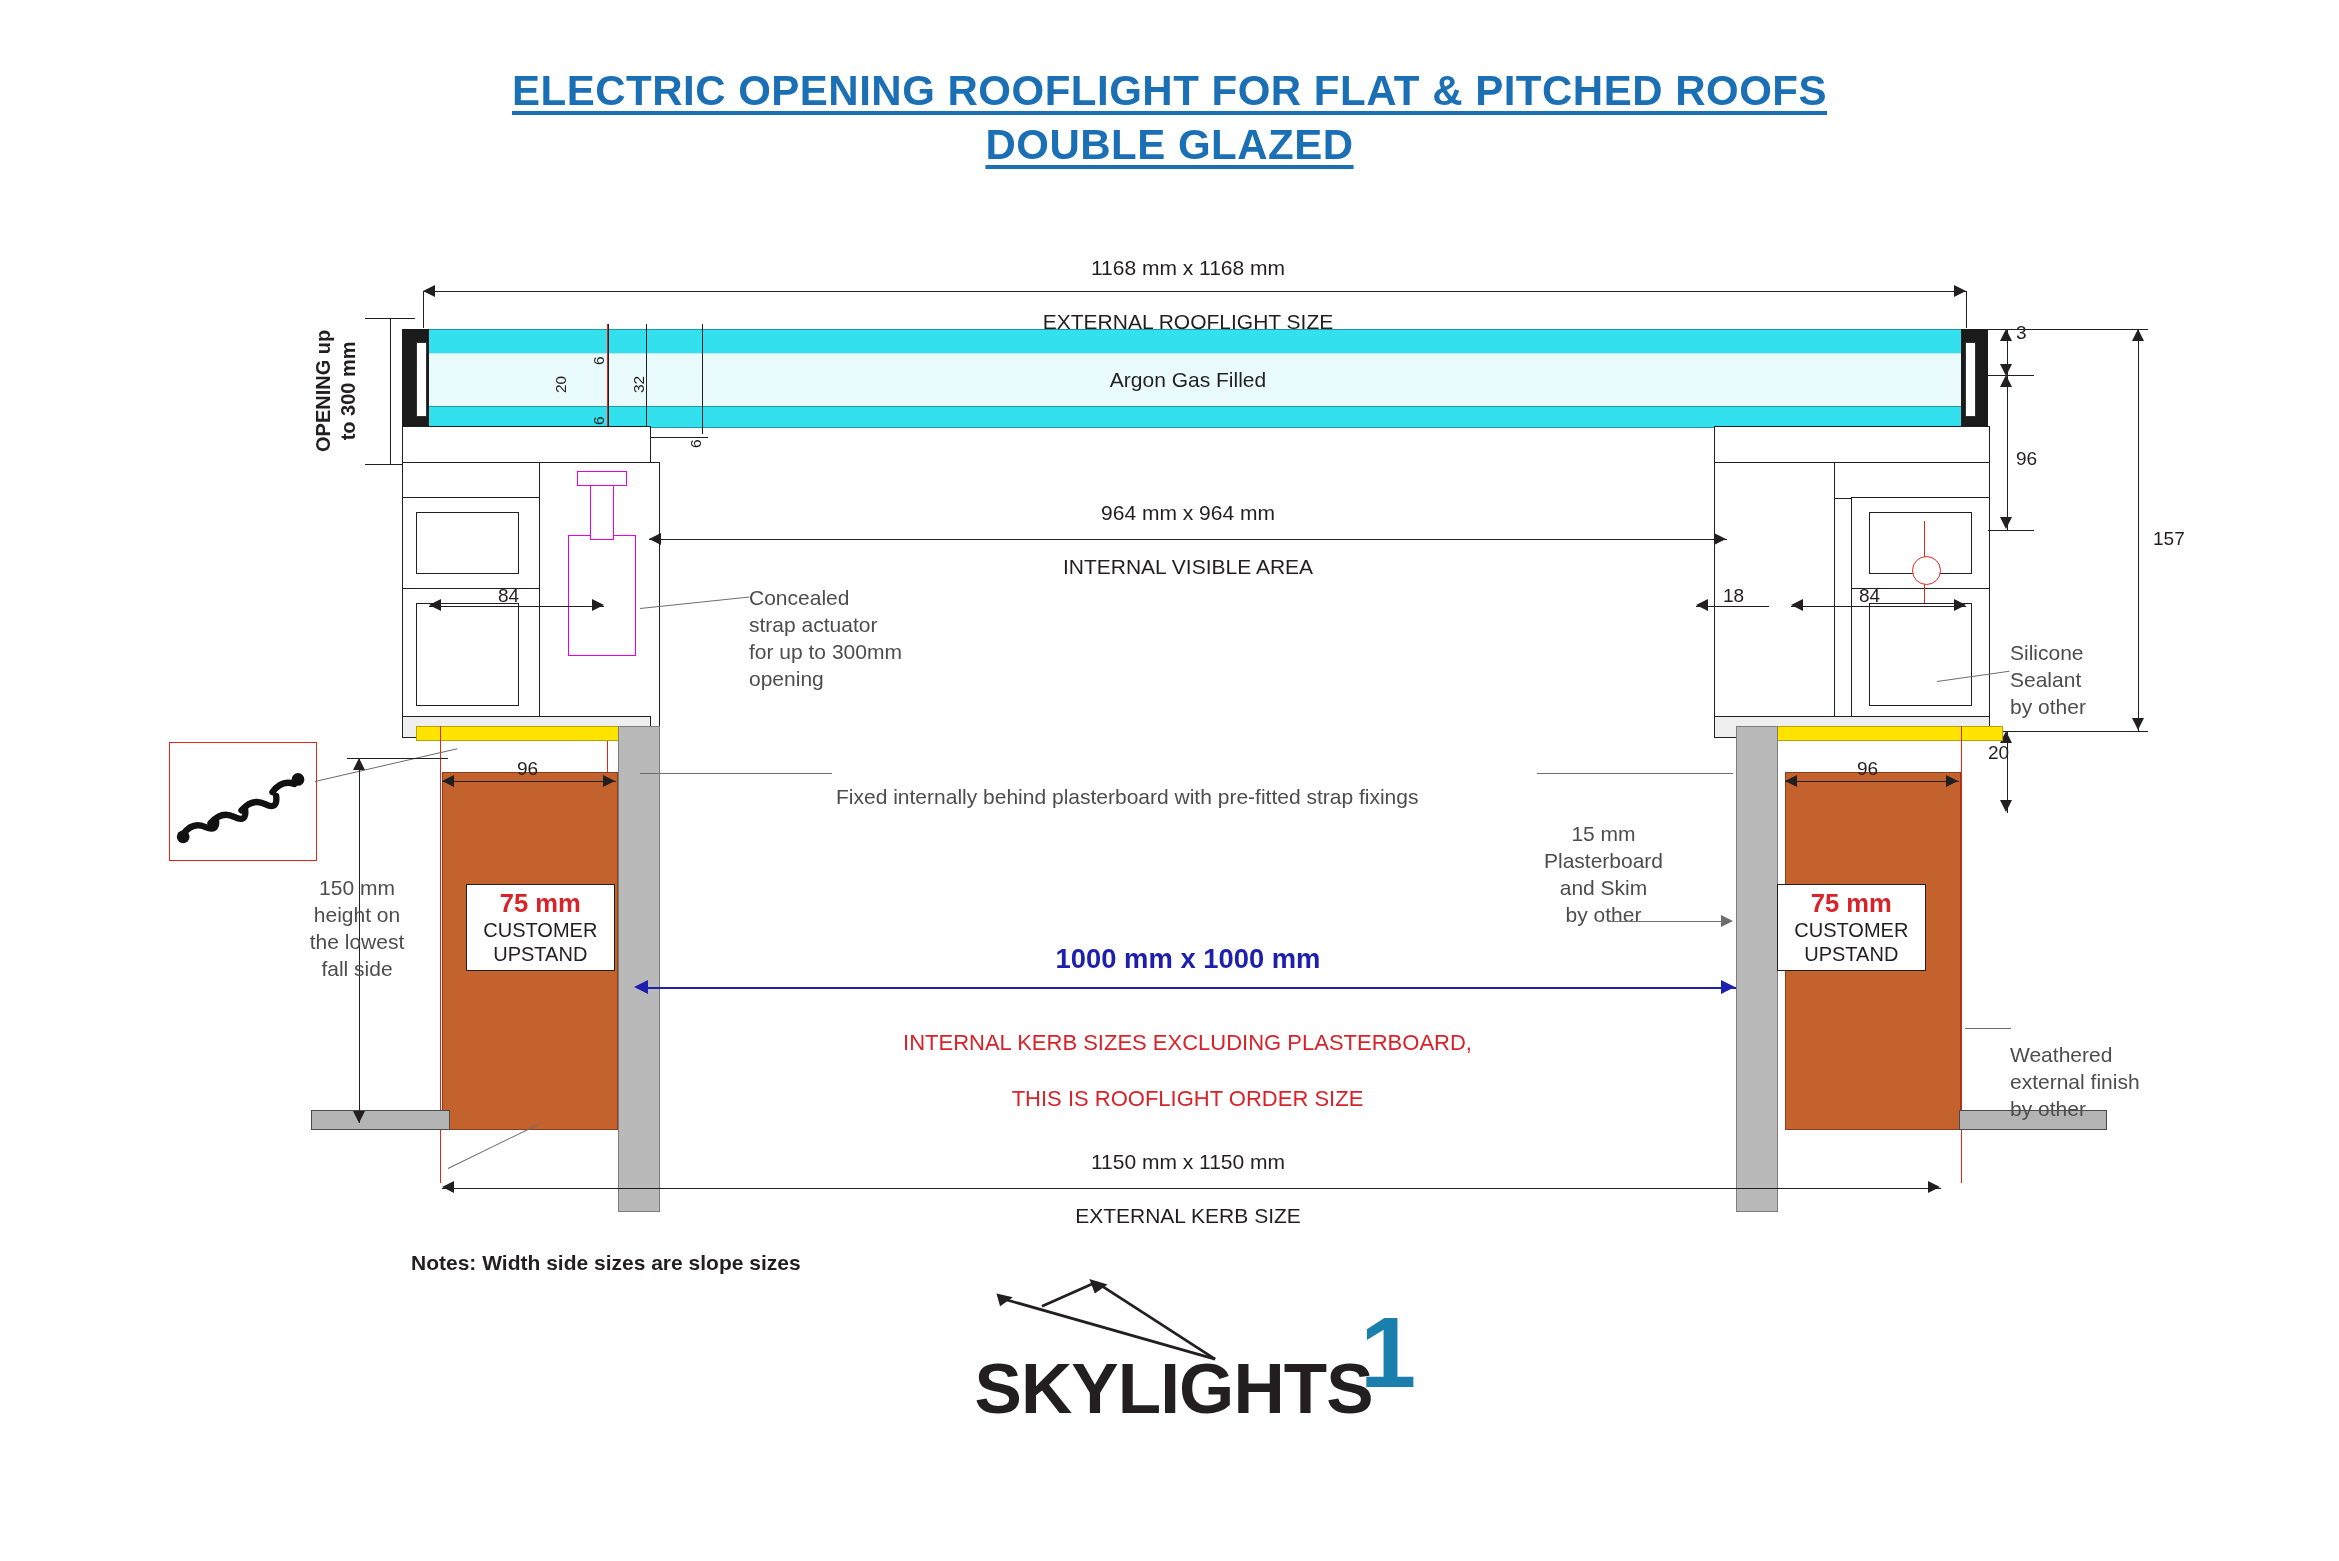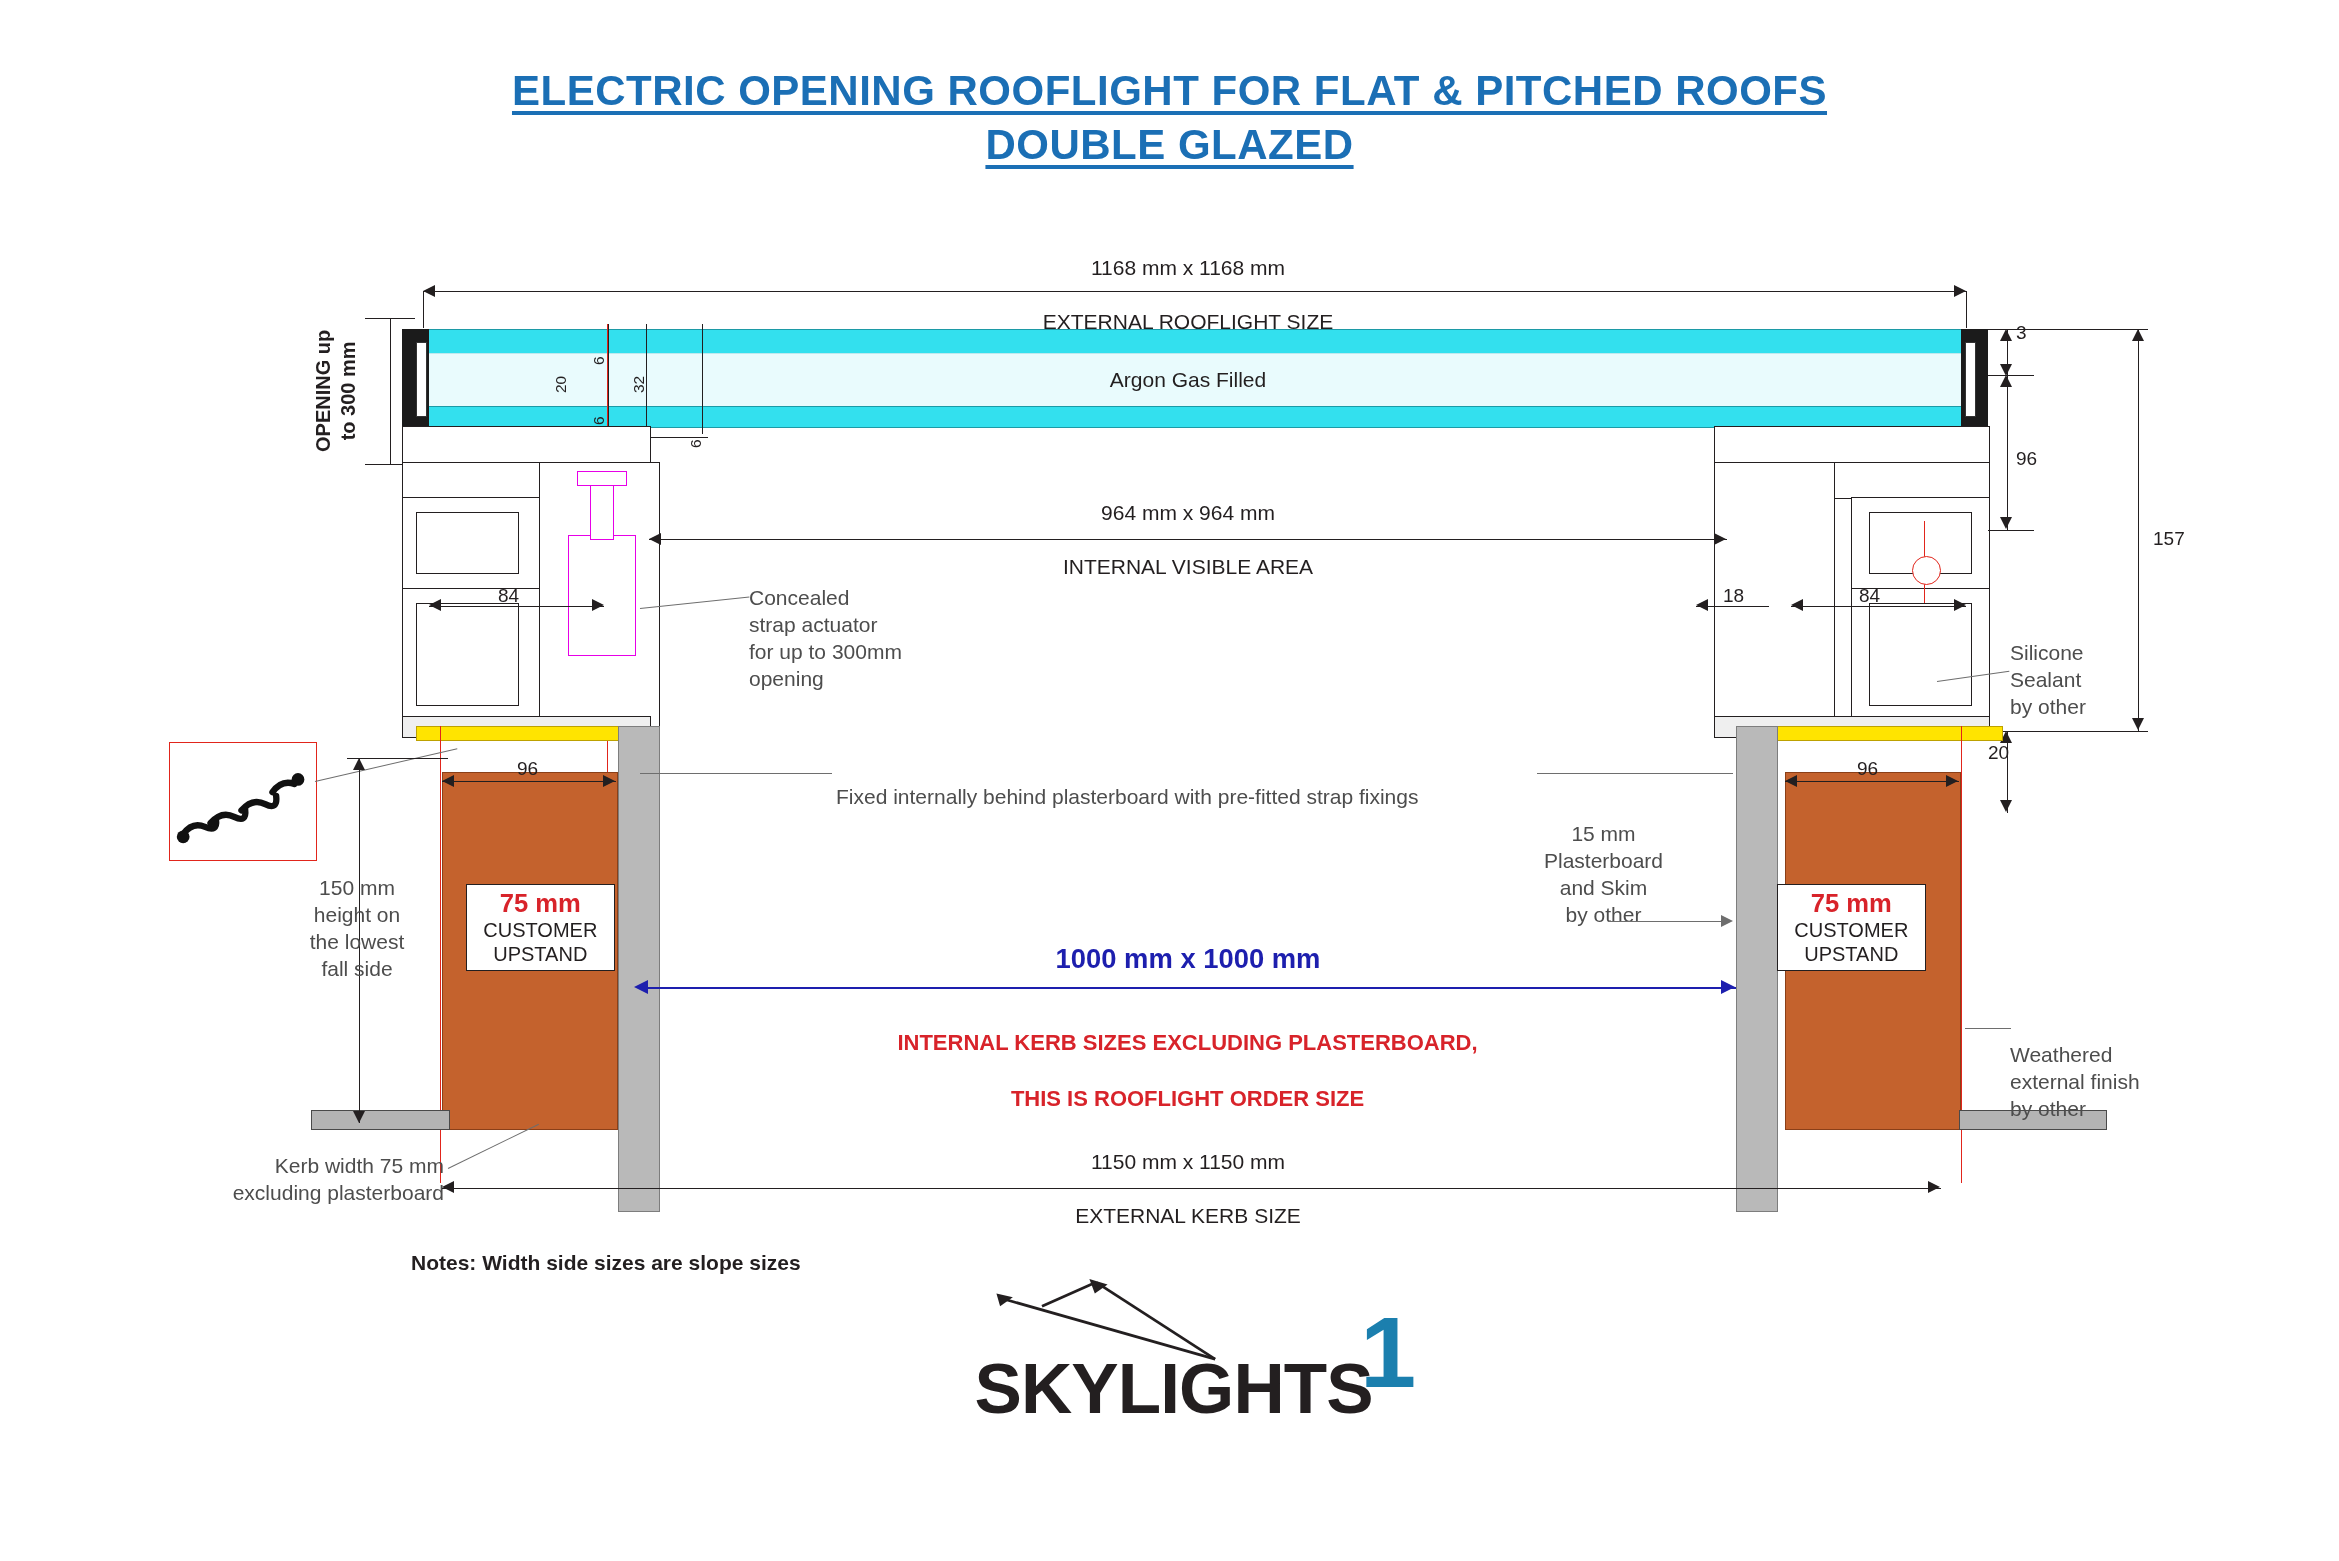--- a/index.html
+++ b/index.html
@@ -42,21 +42,21 @@
     position: absolute;
     color: #231f20;
     font-size: 21px;
     line-height: 1.28;
     white-space: pre;
   }
   .lbl.c { text-align: center; }
   .lbl.r { text-align: right; }
   .lbl.grey { color: #4d4d4d; }
   .lbl.bold { font-weight: bold; }
-  .lbl.red { color: #d8232a; font-weight: bold; }
+  .lbl.red { color: #d8232a; font-weight: normal; }
   .lbl.blue { color: #1d1fae; font-weight: bold; }
   .dim {
     position: absolute;
     color: #231f20;
     font-size: 19px;
     white-space: pre;
   }
   
   .hline, .vline {
     position: absolute;
@@ -397,22 +397,20 @@
 and Skim
 by other</div>
   <div class="hline grey" style="left:1608px; top:921px; width:123px;"></div>
   <div class="arrowtip" style="left:1721px; top:915px; border-top:6.4px solid transparent; border-bottom:6.4px solid transparent; border-left:12.8px solid #6e6e6e;"></div>
 
   <div class="lbl grey" style="left: 2010px; top: 1010px; width: 210px; white-space: pre-line; margin-top: 32px;">Weathered
 external finish
 by other</div>
   <div class="lead" style="left:1965px; top:1028px; width:46px;"></div>
 
-  <div class="lbl grey r" style="left: 142px; top: 1153px; width: 302px; white-space: pre-line;">Kerb width 75 mm
-excluding plasterboard</div>
   <div class="lead" style="left:448px; top:1168px; width:101px; transform: rotate(-26deg);"></div>
 
   <div class="lbl c blue" style="left:914px; top:941px; width:548px; font-size:27.4px;">1000 mm x 1000 mm</div>
   <div class="hline blue thick" style="left:640px; top:987px; width:1096px;"></div>
   <div class="arrowtip" style="left:634px; top:980px; border-top:7.3px solid transparent; border-bottom:7.3px solid transparent; border-right:14.6px solid #1d1fae;"></div>
   <div class="arrowtip" style="left:1721px; top:980px; border-top:7.3px solid transparent; border-bottom:7.3px solid transparent; border-left:14.6px solid #1d1fae;"></div>
   <div class="lbl c red" style="left: 822px; top: 1001px; width: 731px; font-size: 22px; white-space: pre-line;">
     <span>INTERNAL KERB SIZES EXCLUDING PLASTERBOARD,</span><br>
     <span>THIS IS ROOFLIGHT ORDER SIZE</span>
   </div>

